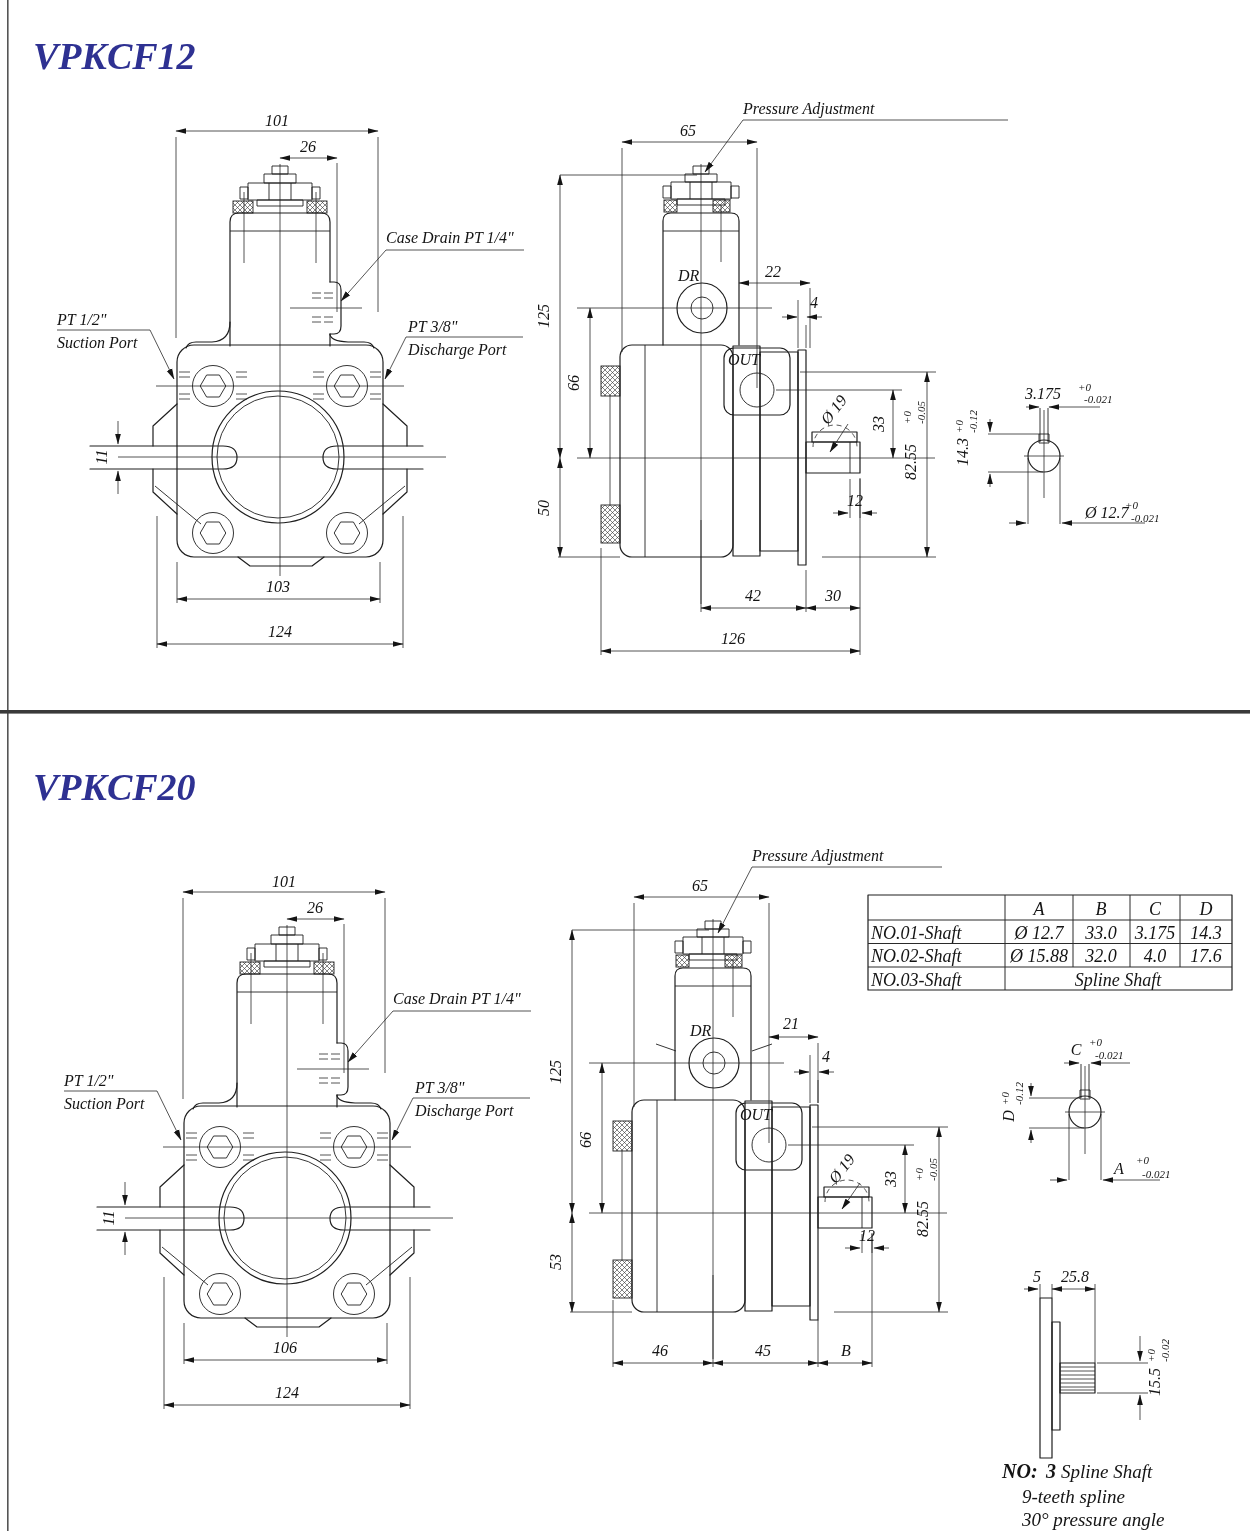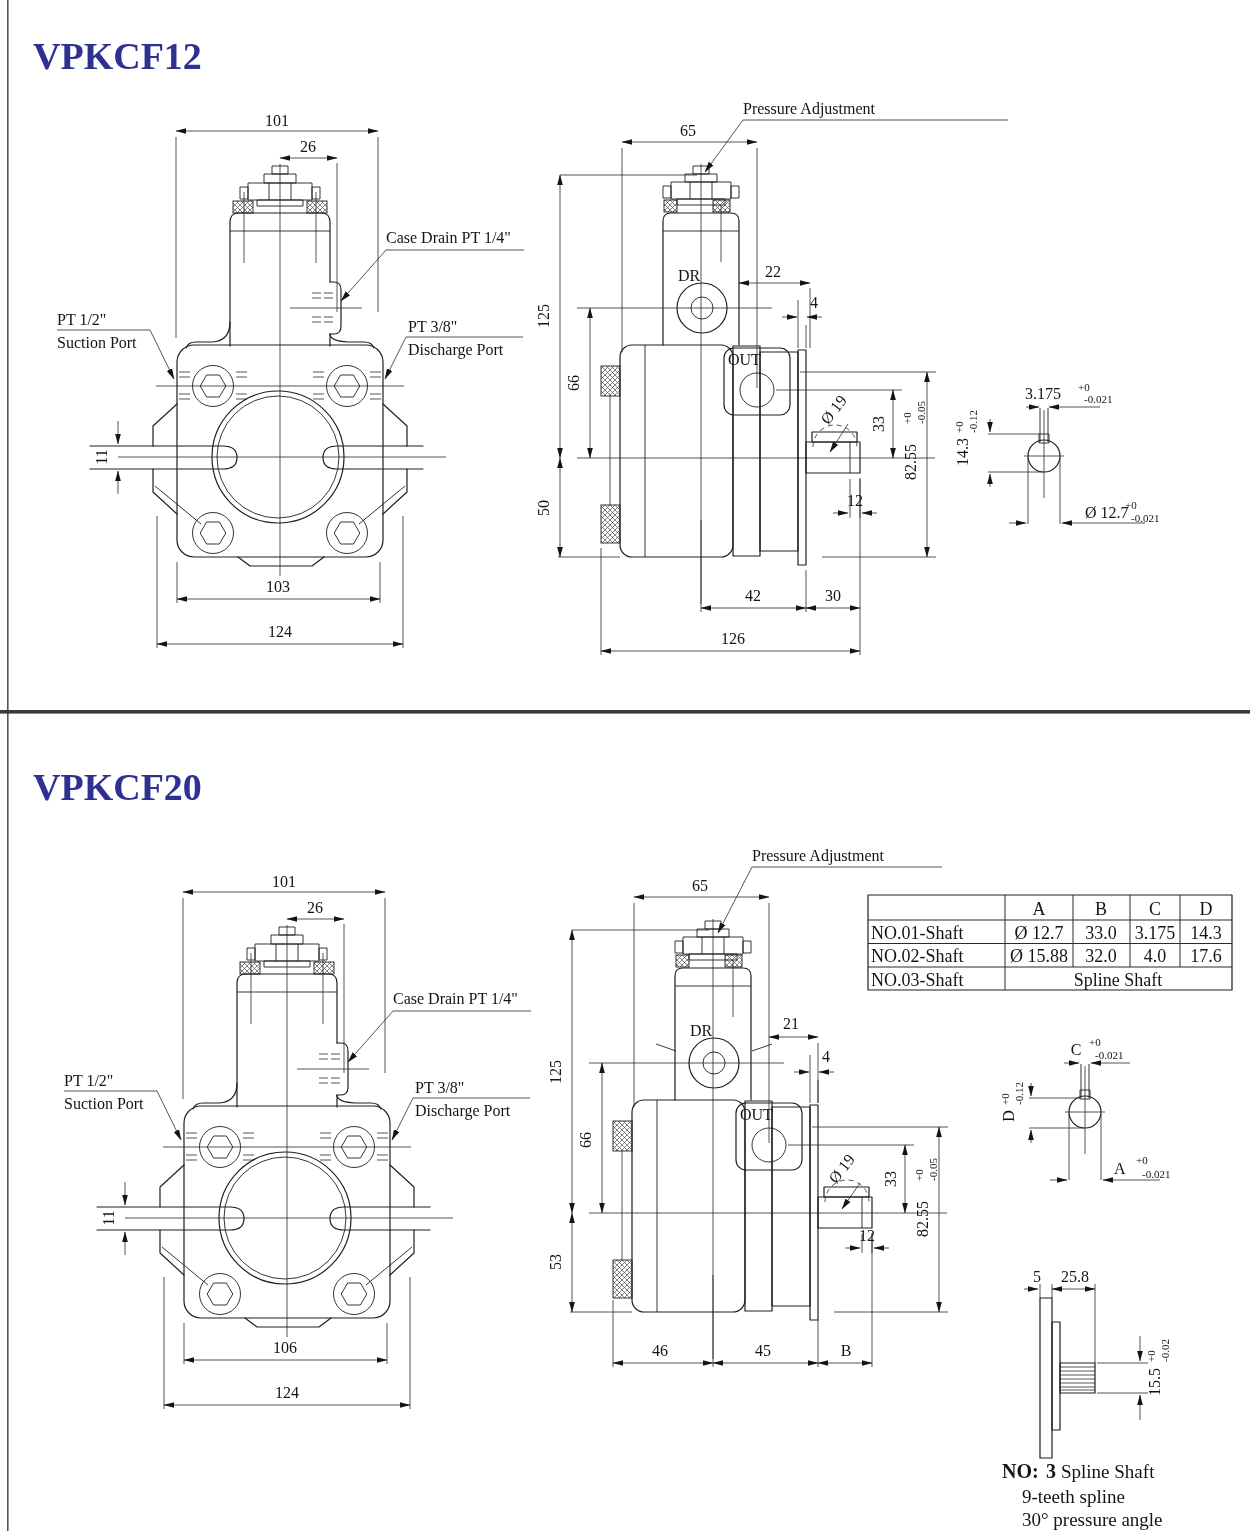--- a/index.html
+++ b/index.html
@@ -1,16 +1,16 @@
 <!DOCTYPE html>
 <html><head>
 <meta charset="utf-8">
 <style>
   html,body{margin:0;padding:0;background:#ffffff;}
-  .page{width:1250px;height:1531px;position:relative;background:#fff;}
+  .page{width:1250px;height:1531px;position:relative;background:#fff;font-style:italic;}
   svg text{font-family:"Liberation Serif","DejaVu Serif",serif;fill:#141414;}
   .t{font-size:16px;}
   .s{font-size:11px;}
   .tb{font-size:18px;}
   .nt{font-size:19px;}
   .ntb{font-size:20px;font-weight:bold;}
   .ttl{font-size:38px;font-weight:bold;fill:#2e3192;}
   .mid{text-anchor:middle;}
   .o{fill:none;stroke:#1f1f1f;stroke-width:1.2;stroke-linejoin:round;stroke-linecap:round;}
   .o2{fill:none;stroke:#1f1f1f;stroke-width:0.9;stroke-linejoin:round;}

